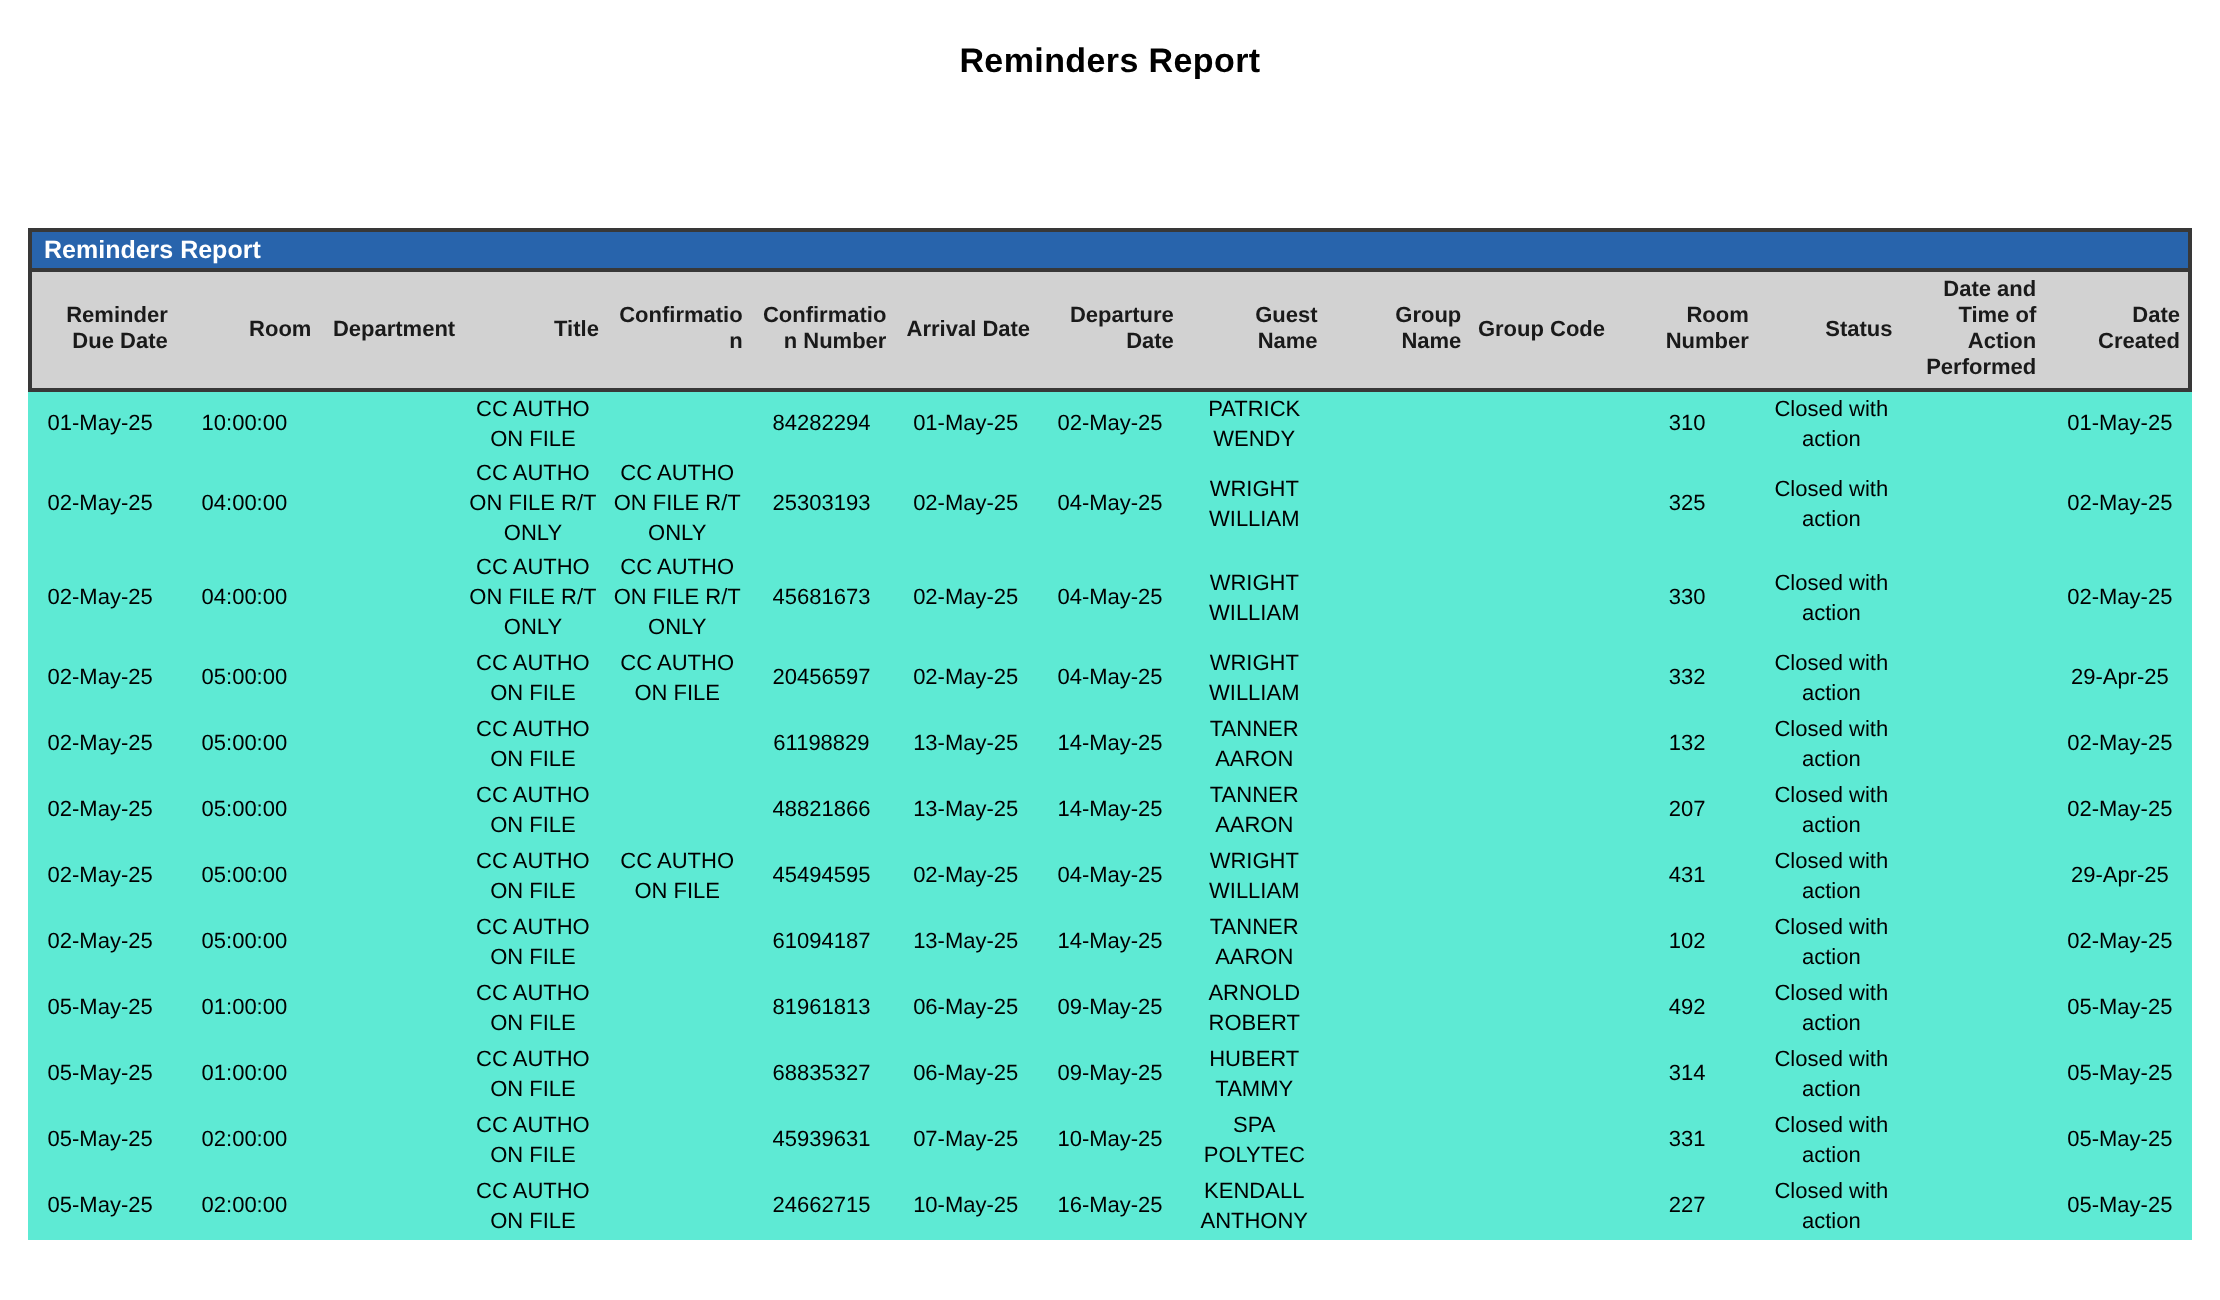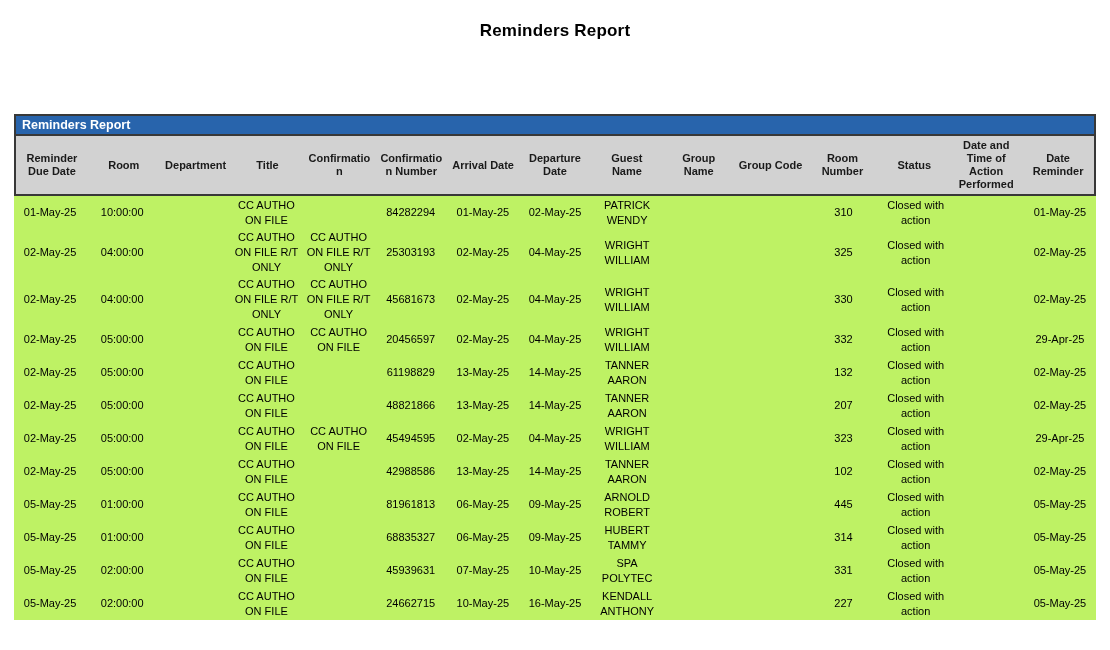--- a/index.html
+++ b/index.html
@@ -40,27 +40,27 @@
     display: grid;
     grid-template-columns: repeat(15, 1fr);
     background: #D2D2D2;
     min-height: 56px;
     align-items: center;
   }
   .col-header {
     font-size: 11px;
     font-weight: bold;
     color: #1a1a1a;
-    text-align: center;
+    text-align: right;
     line-height: 13px;
     padding: 3px 4px;
     overflow-wrap: break-word;
     word-break: break-word;
   }
-  .table-body { background: #bef264; }
+  .table-body { background: #5eead4; }
   .row {
     display: grid;
     grid-template-columns: repeat(15, 1fr);
     align-items: center;
     min-height: 33px;
     padding: 1px 0;
   }
   .cell {
     font-size: 11px;
     color: #000000;
@@ -86,21 +86,21 @@
         <div class="col-header">Confirmation</div>
         <div class="col-header">Confirmation Number</div>
         <div class="col-header">Arrival Date</div>
         <div class="col-header">Departure Date</div>
         <div class="col-header">Guest Name</div>
         <div class="col-header">Group Name</div>
         <div class="col-header">Group Code</div>
         <div class="col-header">Room Number</div>
         <div class="col-header">Status</div>
         <div class="col-header">Date and Time of Action Performed</div>
-        <div class="col-header">Date Reminder</div>
+        <div class="col-header">Date Created</div>
       </div>
   </div>
   <div class="table-body">
       <div class="row">
         <div class="cell">01-May-25</div>
         <div class="cell">10:00:00</div>
         <div class="cell"></div>
         <div class="cell">CC AUTHO ON FILE</div>
         <div class="cell"></div>
         <div class="cell">84282294</div>
@@ -204,32 +204,32 @@
         <div class="cell">05:00:00</div>
         <div class="cell"></div>
         <div class="cell">CC AUTHO ON FILE</div>
         <div class="cell">CC AUTHO ON FILE</div>
         <div class="cell">45494595</div>
         <div class="cell">02-May-25</div>
         <div class="cell">04-May-25</div>
         <div class="cell">WRIGHT WILLIAM</div>
         <div class="cell"></div>
         <div class="cell"></div>
-        <div class="cell">323</div>
+        <div class="cell">431</div>
         <div class="cell">Closed with action</div>
         <div class="cell"></div>
         <div class="cell">29-Apr-25</div>
       </div>
       <div class="row">
         <div class="cell">02-May-25</div>
         <div class="cell">05:00:00</div>
         <div class="cell"></div>
         <div class="cell">CC AUTHO ON FILE</div>
         <div class="cell"></div>
-        <div class="cell">42988586</div>
+        <div class="cell">61094187</div>
         <div class="cell">13-May-25</div>
         <div class="cell">14-May-25</div>
         <div class="cell">TANNER AARON</div>
         <div class="cell"></div>
         <div class="cell"></div>
         <div class="cell">102</div>
         <div class="cell">Closed with action</div>
         <div class="cell"></div>
         <div class="cell">02-May-25</div>
       </div>
@@ -238,21 +238,21 @@
         <div class="cell">01:00:00</div>
         <div class="cell"></div>
         <div class="cell">CC AUTHO ON FILE</div>
         <div class="cell"></div>
         <div class="cell">81961813</div>
         <div class="cell">06-May-25</div>
         <div class="cell">09-May-25</div>
         <div class="cell">ARNOLD ROBERT</div>
         <div class="cell"></div>
         <div class="cell"></div>
-        <div class="cell">445</div>
+        <div class="cell">492</div>
         <div class="cell">Closed with action</div>
         <div class="cell"></div>
         <div class="cell">05-May-25</div>
       </div>
       <div class="row">
         <div class="cell">05-May-25</div>
         <div class="cell">01:00:00</div>
         <div class="cell"></div>
         <div class="cell">CC AUTHO ON FILE</div>
         <div class="cell"></div>

